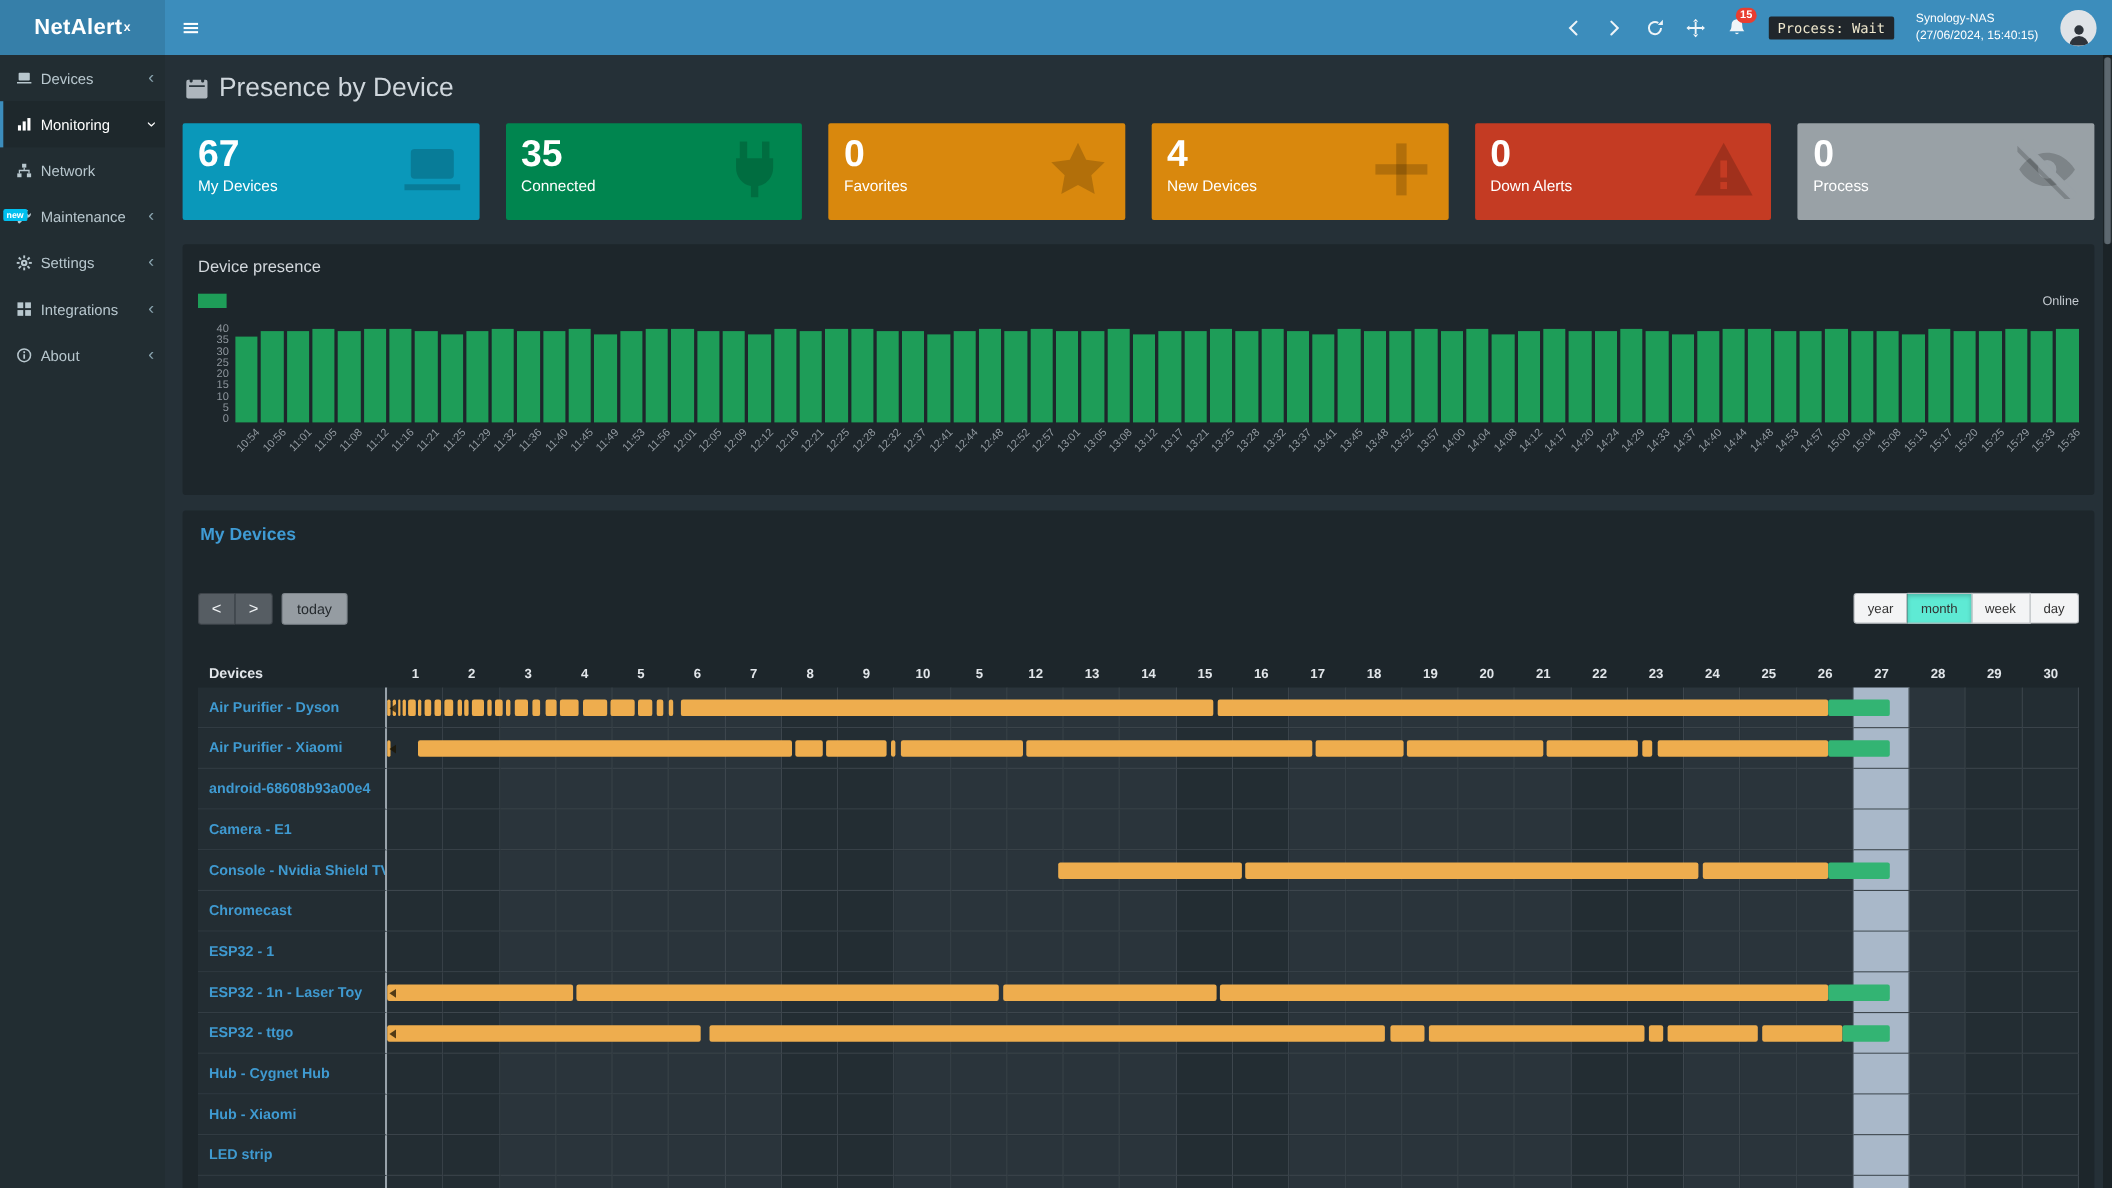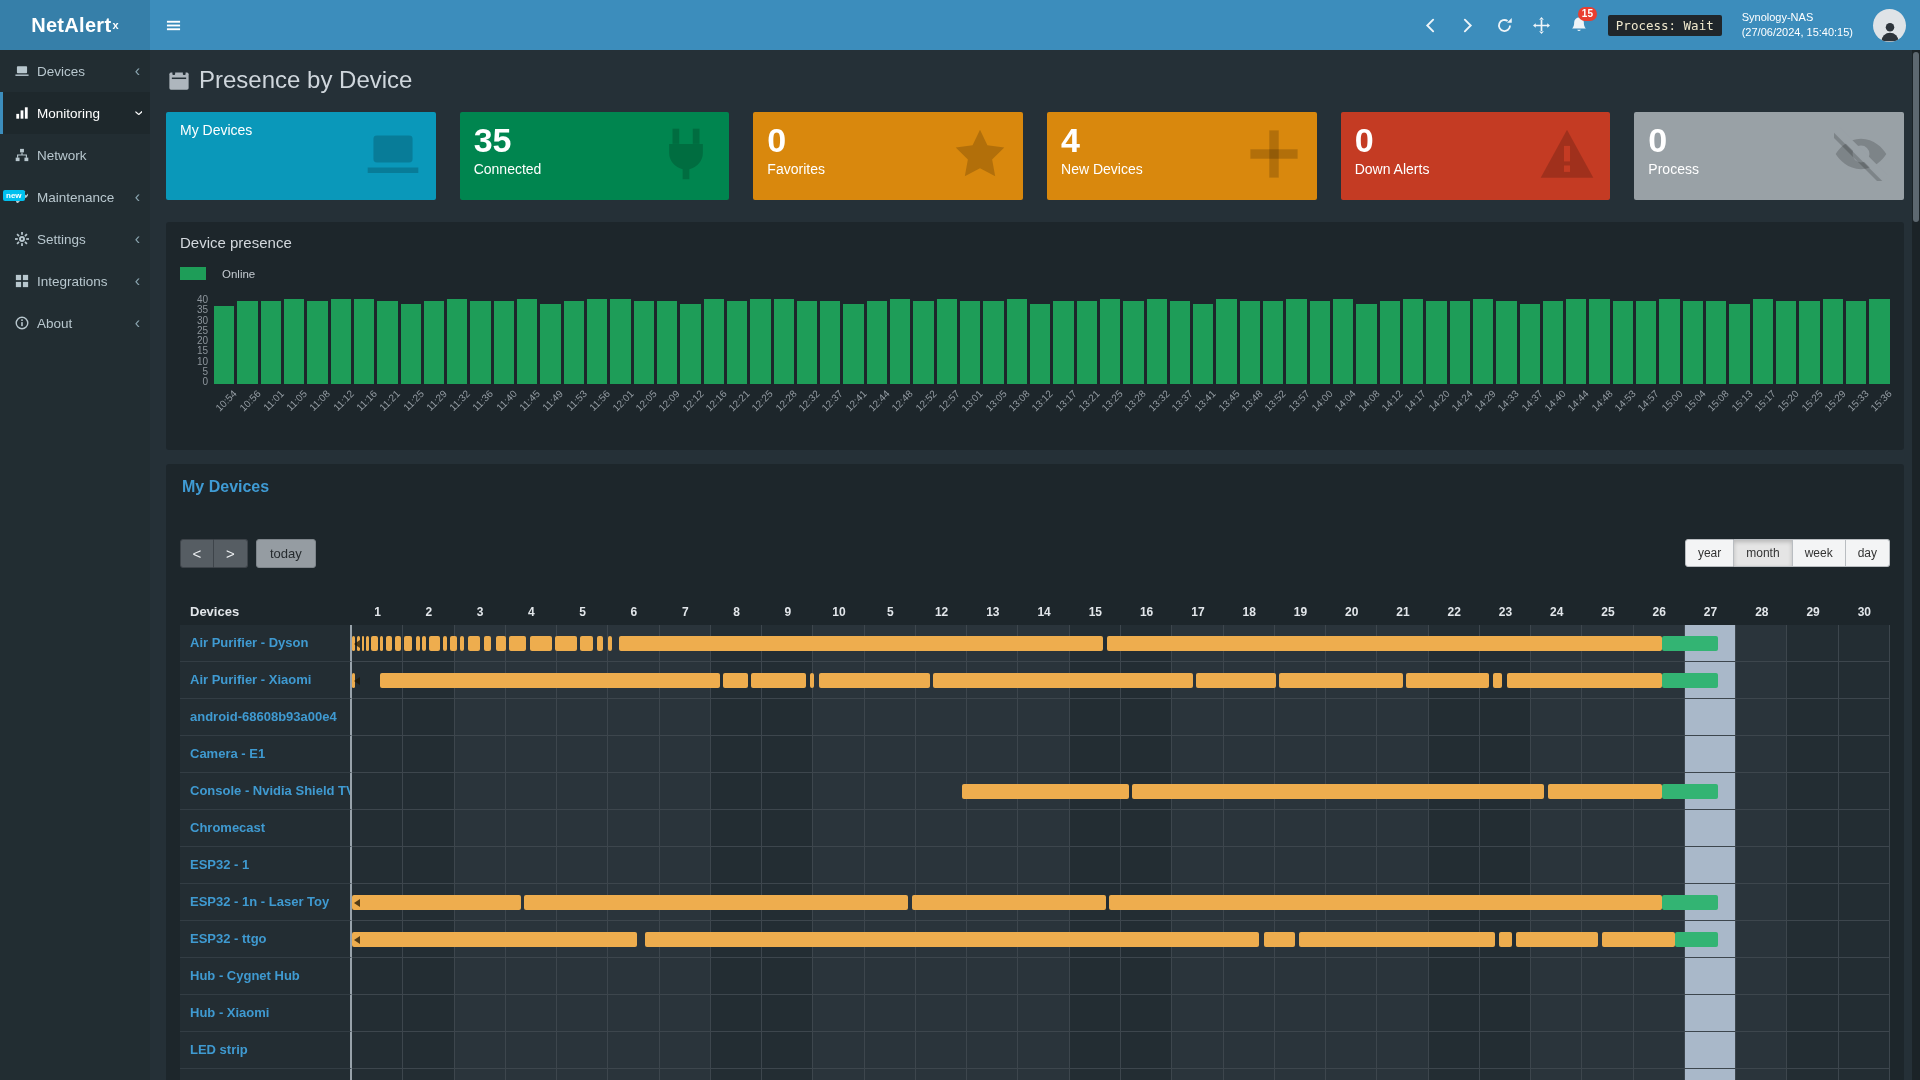--- a/index.html
+++ b/index.html
@@ -45,21 +45,21 @@
 .card{flex:1;height:88px;border-radius:2px;position:relative;padding:9px 14px;color:#fff;cursor:pointer;overflow:hidden}
 .card .num{font-size:34px;font-weight:700;line-height:1.15}
 .card .lbl{font-size:14px;margin-top:1px}
 .card .big-icon{position:absolute;top:15px;right:16px;width:54px;height:54px;color:rgba(0,0,0,0.18)}
 
 .box{background:#1d262b;border-radius:3px;padding:12px 14px;margin-bottom:14px}
 .box-title{font-size:15px;color:#d3d8dd}
 
 
 .chart-wrap{margin-top:16px}
-.legend{display:flex;justify-content:flex-start;align-items:center;gap:16px;margin-bottom:12px}
+.legend{display:flex;justify-content:space-between;align-items:center;gap:16px;margin-bottom:12px}
 .legend .sw{width:26px;height:13px;background:#1e9d58}
 .legend .lg-label{font-size:11.5px;color:#c4cad0}
 .chart-grid{display:flex}
 .yaxis{width:34px;height:92px;display:flex;flex-direction:column;justify-content:space-between;align-items:flex-end;padding-right:6px;font-size:10px;color:#8d959c}
 .yaxis div{line-height:1;transform:translateY(3px)}
 .plot{flex:1;height:92px;display:flex;align-items:flex-end;gap:3px}
 .plot .bar{flex:1;background:#1e9d58;min-width:1px}
 .xaxis{display:flex;gap:3px;margin-left:34px;height:54px}
 .xl{flex:1;position:relative}
 .xl span{position:absolute;top:4px;right:3px;transform:rotate(-45deg);transform-origin:100% 0;font-size:10px;color:#939ba2;white-space:nowrap}
@@ -71,21 +71,21 @@
 .nav-group{display:flex}
 .fc-btn{height:29px;background:#565d63;border:1px solid #3e444a;color:#eef1f3;font-size:15px;width:34px;display:flex;align-items:center;justify-content:center;cursor:pointer}
 .fc-btn.first{border-radius:3px 0 0 3px}
 .fc-btn.last{border-radius:0 3px 3px 0;border-left:none}
 .today-btn{height:29px;margin-left:8px;background:#959ca2;border:1px solid #7d848a;color:#262b2f;font-size:13px;padding:0 13px;border-radius:3px;cursor:pointer}
 .cal-title{position:absolute;left:0;right:0;text-align:center;font-size:22px;color:#a9b2ba;pointer-events:none}
 .view-group{margin-left:auto;display:flex}
 .view-btn{height:28px;padding:0 12px;font-size:12px;background:#f3f4f5;color:#333;border:1px solid #b9bdc1;border-left:none;cursor:pointer;display:flex;align-items:center}
 .view-btn.first{border-left:1px solid #b9bdc1;border-radius:3px 0 0 3px}
 .view-btn.last{border-radius:0 3px 3px 0}
-.view-btn.active{background:#e5e5e5;box-shadow:inset 0 2px 4px rgba(0,0,0,0.2)}
+.view-btn.active{background:#5eead4;box-shadow:inset 0 2px 4px rgba(0,0,0,0.2)}
 
 .cal-table{margin-top:30px}
 .cal-hrow{display:flex;height:27px;align-items:center}
 .devices-hcell{width:172px;font-size:13px;font-weight:700;color:#e2e6ea;padding-left:10px}
 .day-hcell{flex:1;text-align:center;font-size:12px;font-weight:700;color:#e2e6ea}
 .cal-row{display:flex;height:37px}
 .dev-cell{width:172px;background:#232d33;border-bottom:1px solid #333d44;border-right:2px solid #98a2aa;color:#3f9ad1;font-size:13px;font-weight:700;line-height:35px;padding-left:10px;white-space:nowrap;overflow:hidden;cursor:pointer}
 .timeline{flex:1;position:relative;display:flex}
 .day-cell{flex:1;background:#2a343b;border-right:1px solid #3d464d;border-bottom:1px solid #3d464d}
 .day-cell.weekend{background:#232d33}
@@ -262,20 +262,21 @@
           <rect x="3.2" y="0.7" width="2" height="3.6" rx="0.7" style="fill:var(--icon-cut,#253037)"></rect>
           <rect x="10.8" y="0.7" width="2" height="3.6" rx="0.7" style="fill:var(--icon-cut,#253037)"></rect>
           <rect x="2.8" y="6.2" width="10.4" height="1.1" style="fill:var(--icon-cut,#253037)"></rect>
         </svg>
       </span>
     <span>Presence by Device</span>
   </div>
 
   <div class="stats" id="stats-row">
       <div class="card" style="background: rgb(10, 152, 186);">
+        <div class="num">67</div>
         <div class="lbl">My Devices</div>
         <span class="icon big-icon" style="--icon-cut: #0a98ba;">
           <svg viewBox="0 0 16 16">
             <rect x="2.2" y="2.5" width="11.6" height="8" rx="1"></rect>
             <path d="M.5 12h15v1.6H.5z"></path>
           </svg>
         </span>
       </div>
       <div class="card" style="background: rgb(0, 133, 79);">
         <div class="num">35</div>

